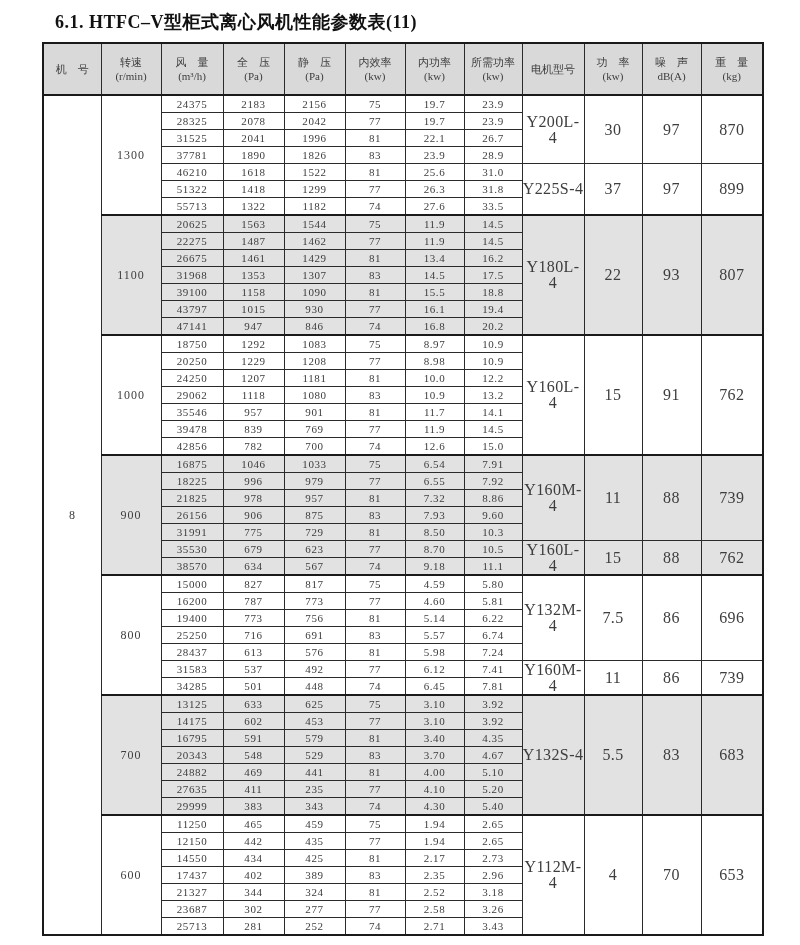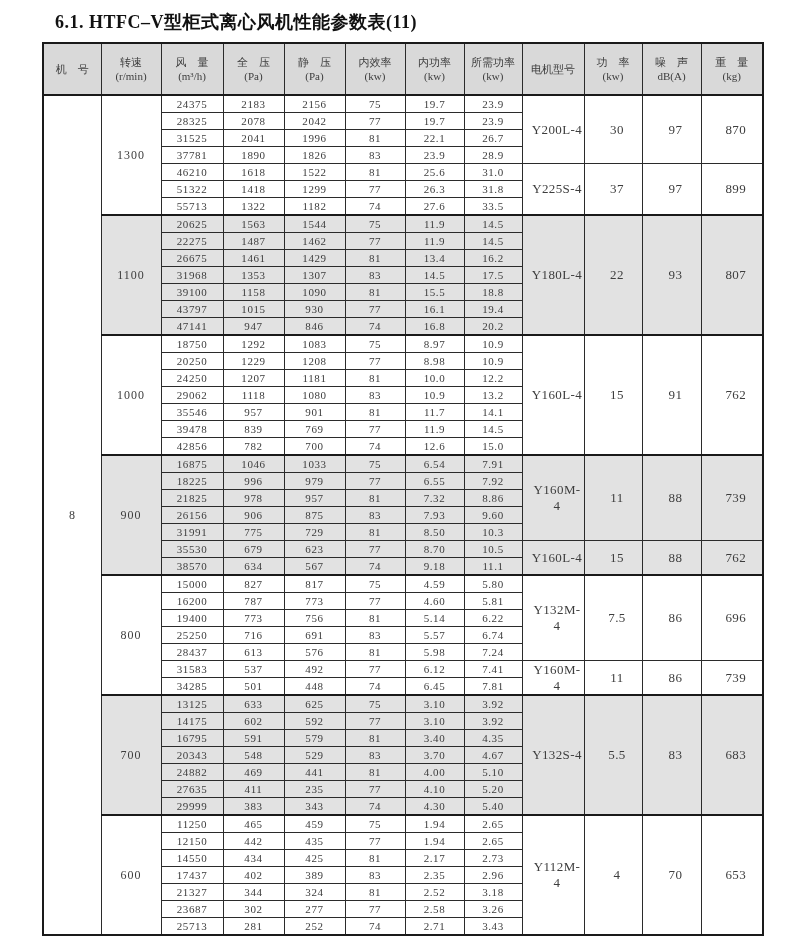--- a/index.html
+++ b/index.html
@@ -42,21 +42,21 @@
   .param-table tbody td{
     height:16px;
     font-size:11px;
     line-height:16px;
     letter-spacing:.6px;
     background:#fff;
   }
   .param-table tbody tr.shaded td{background:#e2e2e2;}
   .param-table tbody td.machine-cell{background:#fff !important;font-size:12px;}
   .param-table tbody td.speed-cell{font-size:12px;letter-spacing:1px;}
-  .param-table tbody td.motor-cell{font-size:13px;letter-spacing:.4px;padding-left:8px;}
+  .param-table tbody td.motor-cell{font-size:16px;letter-spacing:.4px;}
   .param-table tbody tr.group-start td{border-top:2px solid #1a1a1a;}
 </style>
 </head>
 <body>
 
 <div class="page">
   <h1 class="doc-title">6.1. HTFC–V型柜式离心风机性能参数表(11)</h1>
 
   <table class="param-table">
     <colgroup>
@@ -451,21 +451,21 @@
           <td>3.10</td>
           <td>3.92</td>
           <td rowspan="7" class="motor-cell">Y132S-4</td>
           <td rowspan="7" class="motor-cell">5.5</td>
           <td rowspan="7" class="motor-cell">83</td>
           <td rowspan="7" class="motor-cell">683</td>
         </tr>
         <tr class="shaded">
           <td>14175</td>
           <td>602</td>
-          <td>592</td>
+          <td>453</td>
           <td>77</td>
           <td>3.10</td>
           <td>3.92</td>
         </tr>
         <tr class="shaded">
           <td>16795</td>
           <td>591</td>
           <td>579</td>
           <td>81</td>
           <td>3.40</td>

